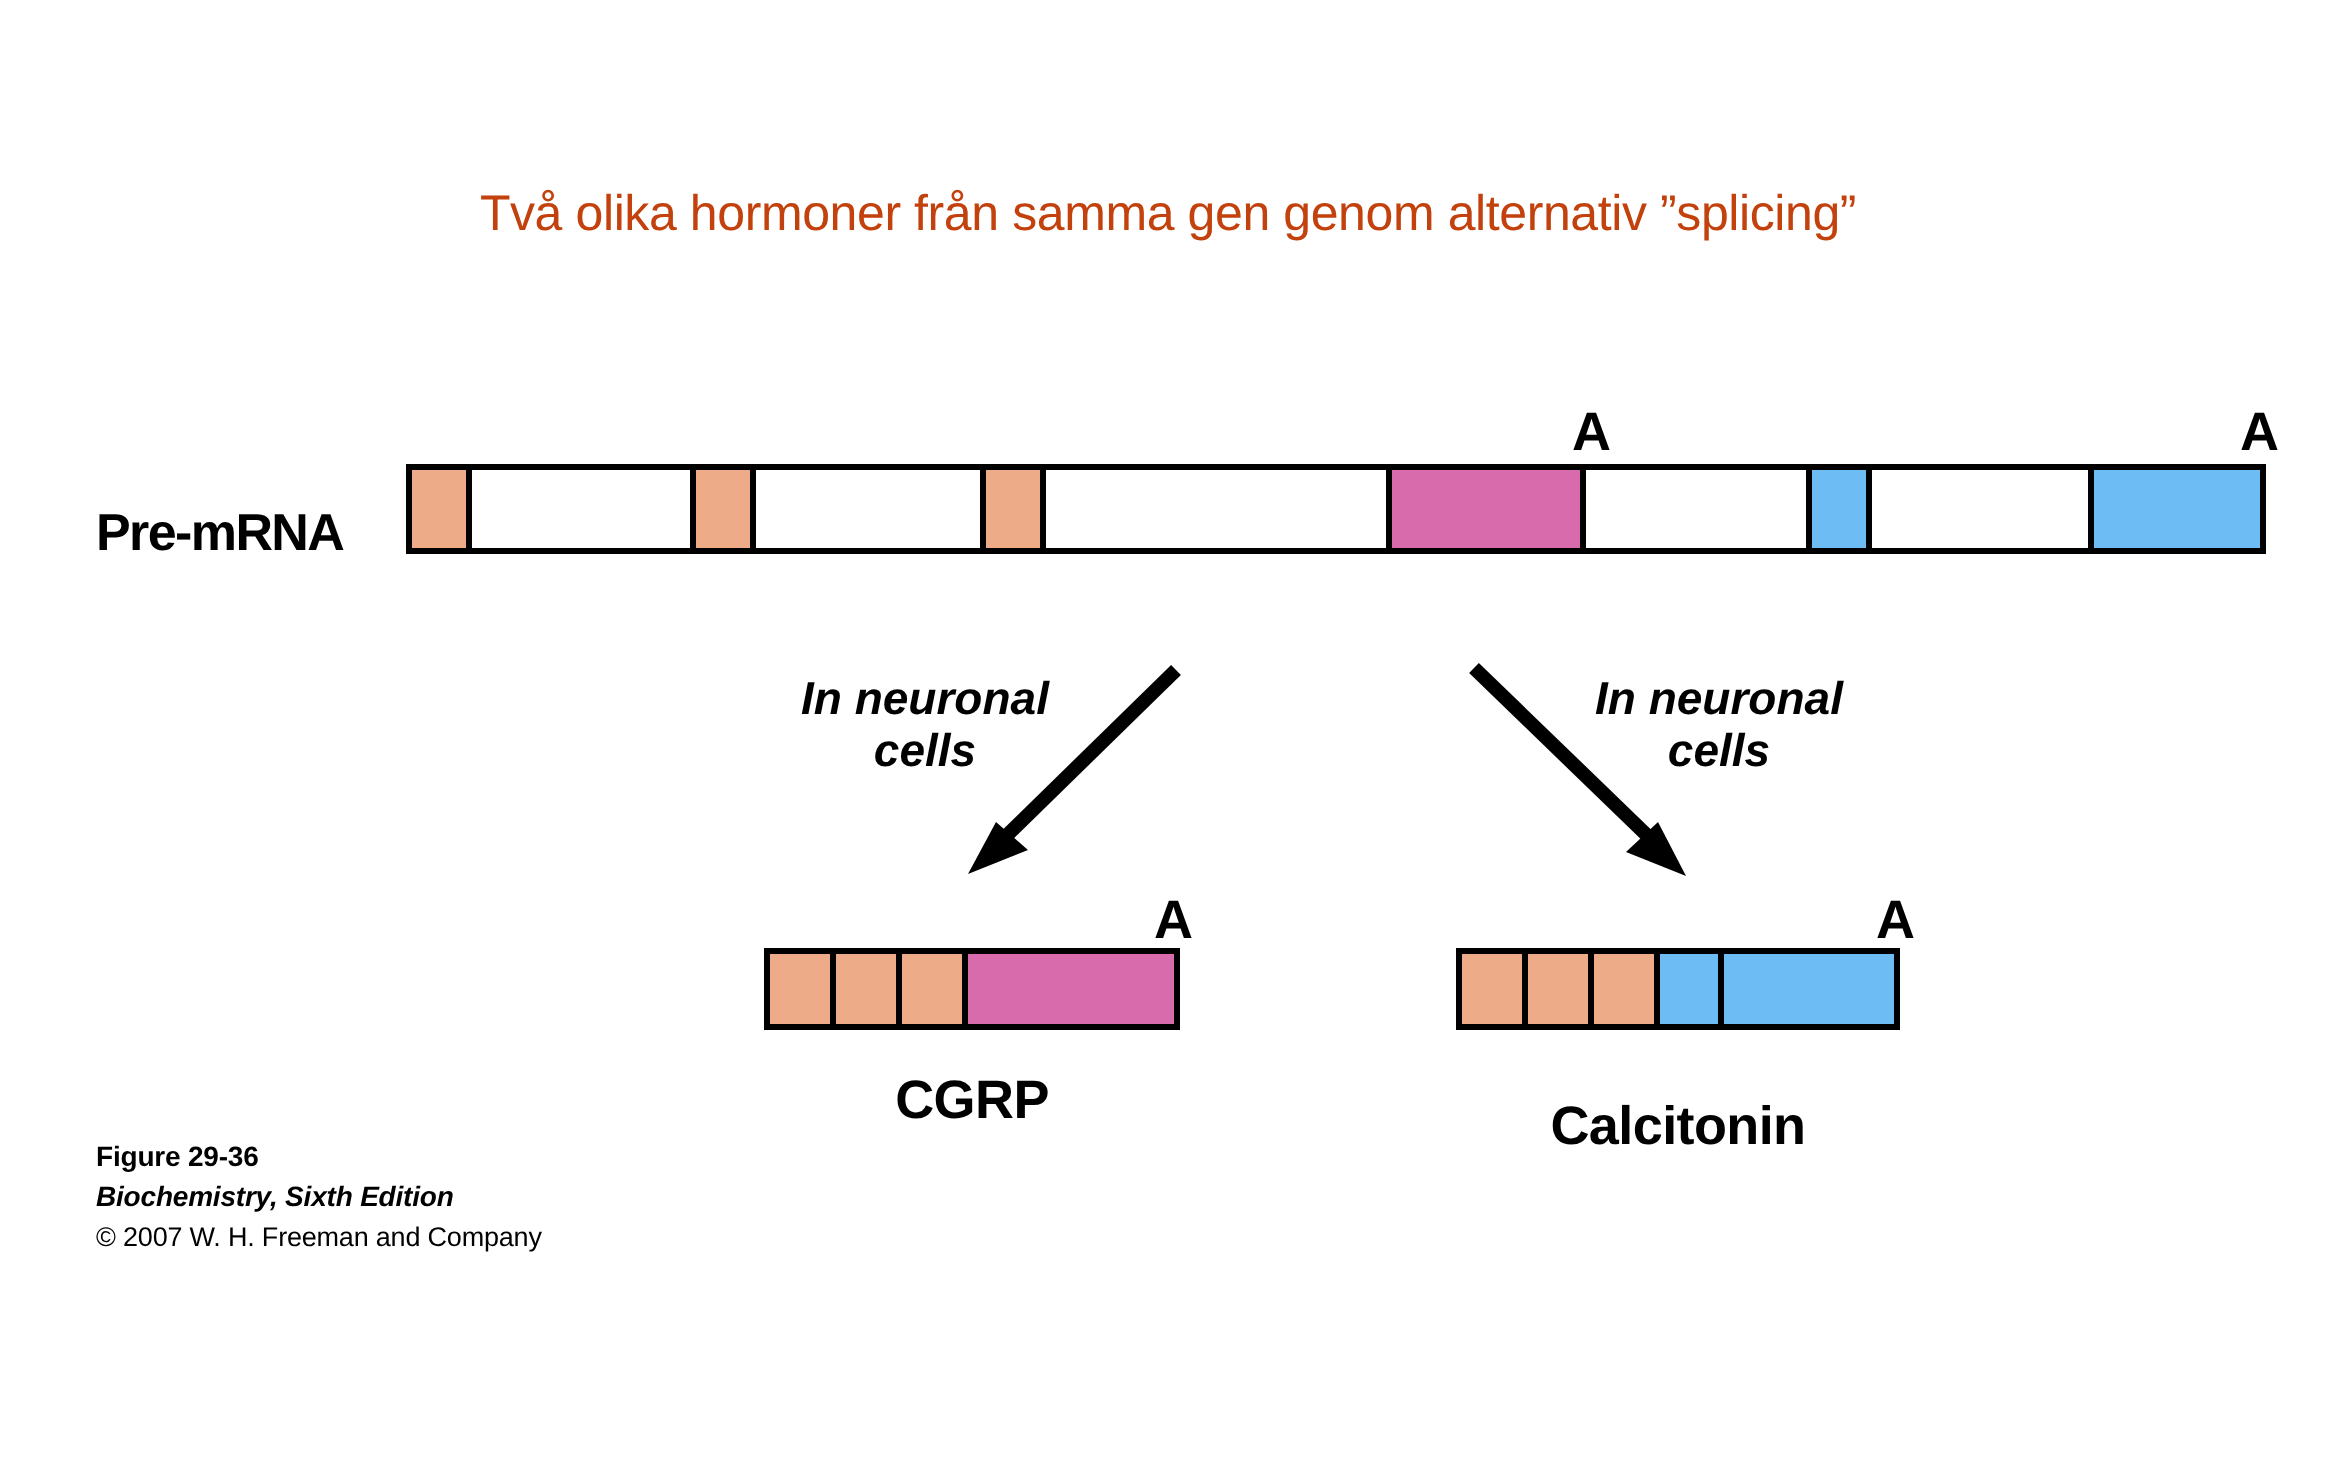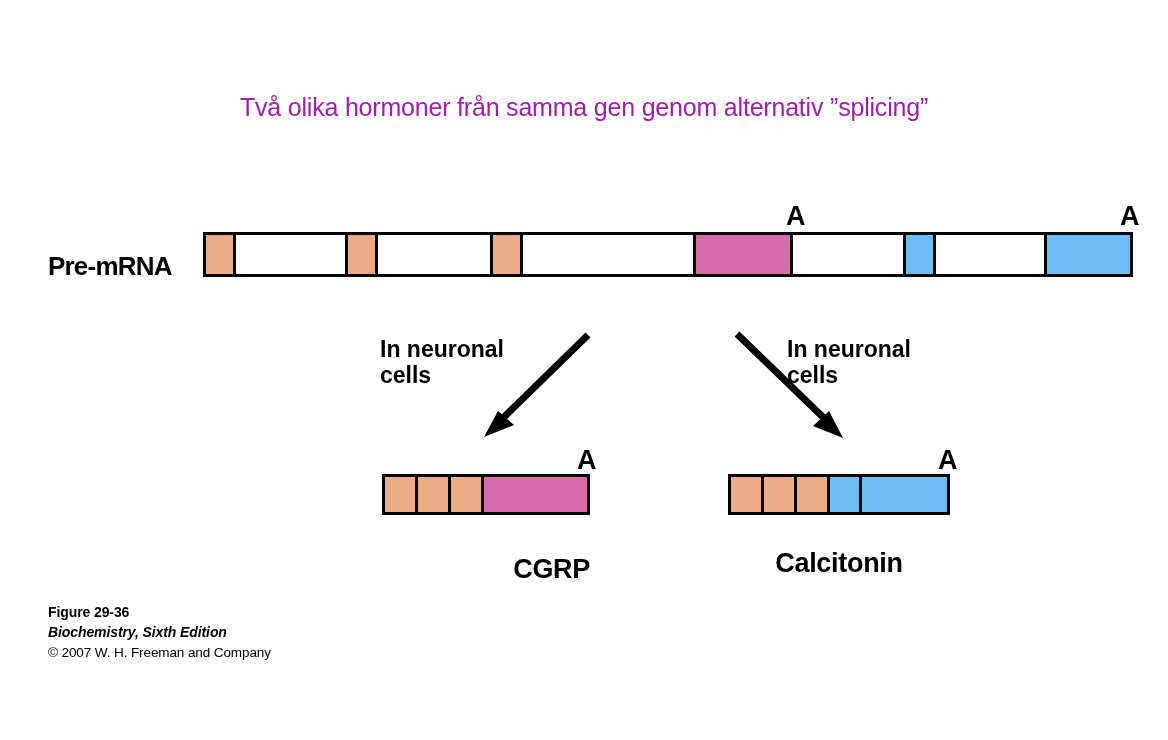--- a/index.html
+++ b/index.html
@@ -19,21 +19,21 @@
   
   #figure-title {
     position: absolute;
     left: 0;
     top: 93px;
     width: 1168px;
     text-align: center;
     font-size: 25px;
     font-weight: 400;
     letter-spacing: -0.2px;
-    color: #a21caf;
+    color: #c2410c;
     white-space: nowrap;
   }
 
   
   #premrna-label {
     position: absolute;
     left: 48px;
     top: 238px;
     font-size: 26px;
     font-weight: 800;
@@ -75,23 +75,24 @@
   #polyA-premrna-2 { left: 1120px; top: 203px; }
   #polyA-cgrp      { left: 577px;  top: 447px; }
   #polyA-calcitonin{ left: 938px;  top: 447px; }
 
   
   .pathway-caption {
     position: absolute;
     font-size: 23px;
     font-weight: 800;
     line-height: 1.12;
-    text-align: left;
+    text-align: center;
     color: #000;
     white-space: nowrap;
+    font-style: italic;
   }
   #caption-neuronal  { left: 380px; top: 337px; width: 165px; }
   #caption-thyroid   { left: 787px; top: 337px; width: 145px; }
 
   .arrow-svg { position: absolute; overflow: visible; }
   #arrow-neuronal  { left: 470px; top: 325px; }
   #arrow-thyroid   { left: 725px; top: 325px; }
 
   
   #cgrp-bar {
@@ -108,30 +109,29 @@
   }
 
   .product-name {
     position: absolute;
     font-size: 27px;
     font-weight: 800;
     text-align: center;
     letter-spacing: -0.3px;
     color: #000;
   }
-  #name-cgrp       { left: 382px; top: 554px; width: 208px; text-align: right; }
+  #name-cgrp       { left: 382px; top: 535px; width: 208px; }
   #name-calcitonin { left: 718px; top: 524px; width: 242px; margin-top: 24px; }
 
   
   #credit {
     position: absolute;
     left: 48px;
     top: 569px;
     line-height: 1.42;
-    margin-top: 34px;
   }
   #credit-figure  { font-size: 14px; font-weight: 700; letter-spacing: -0.1px; }
   #credit-book    { font-size: 14px; font-weight: 700; font-style: italic; letter-spacing: -0.1px; }
   #credit-rights  { font-size: 13.5px; font-weight: 400; letter-spacing: -0.1px; }
 </style>
 </head>
 <body>
 
 <div id="figure-title">Två olika hormoner från samma gen genom alternativ ”splicing”</div>
 

